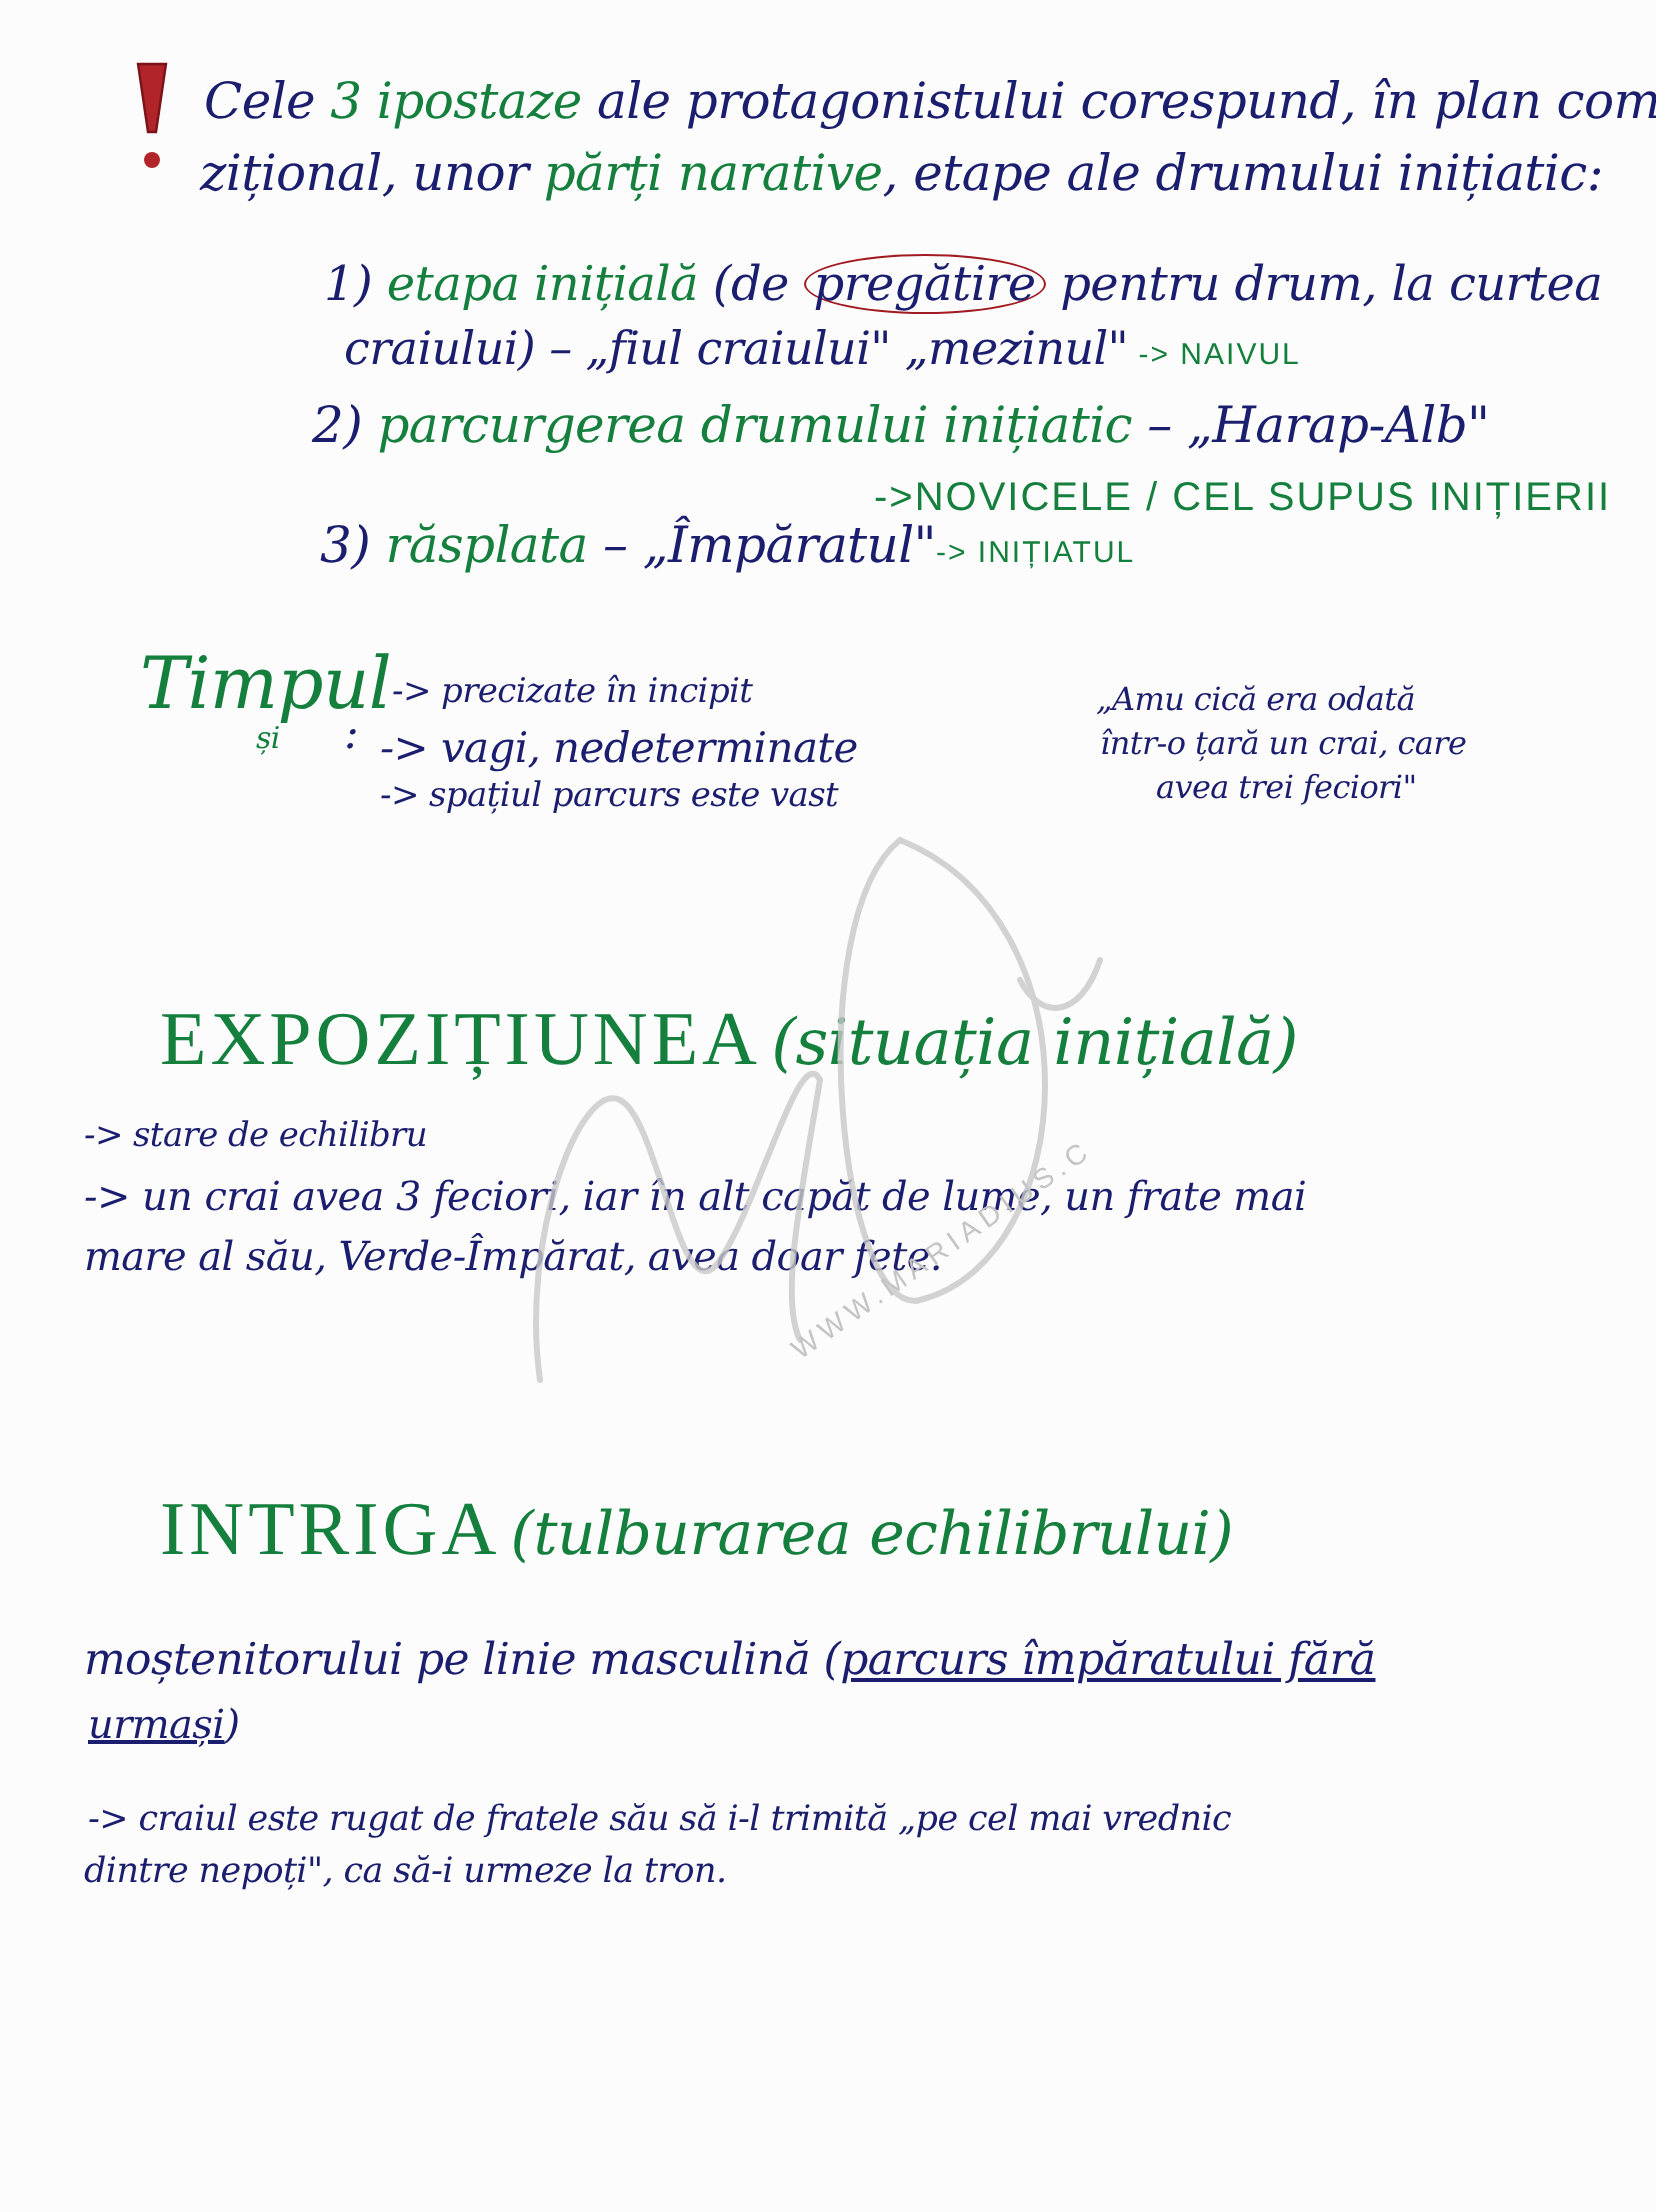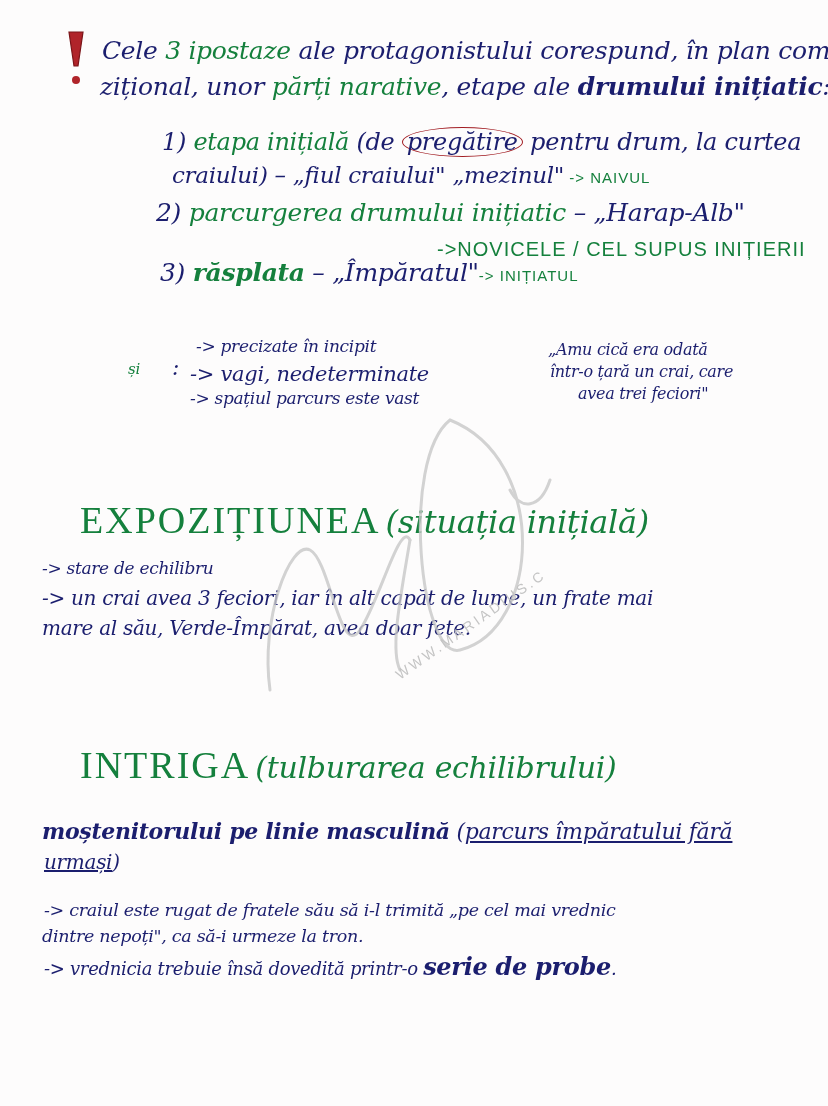--- a/index.html
+++ b/index.html
@@ -9,21 +9,21 @@
     font-family: "DejaVu Serif", serif;
     position: relative;
   }
   .page { position: absolute; inset: 0; }
   .red { color: #15803d; }
   .blue { color: #1b1e6e; }
   .line { position: absolute; white-space: nowrap; font-style: italic; }
   .hand { font-family: "DejaVu Serif", serif; font-style: italic; letter-spacing: -0.3px; }
   .caps { font-family: "Liberation Sans", sans-serif; font-style: normal; letter-spacing: 1px; }
   .heading { font-family: "Liberation Serif", serif; font-style: normal; font-weight: normal; letter-spacing: 2px; }
-  .bold { font-weight: bold; }
+  .bold { font-weight: normal; }
   .u { text-decoration: underline; }
   .circled { border: 1.5px solid #a11c22; border-radius: 50%; padding: 0 4px; }
   .excl { position: absolute; left: 66px; top: 30px; width: 20px; height: 58px; }
   .watermark { position: absolute; left: 250px; top: 400px; width: 330px; height: 300px; pointer-events: none; }
 </style>
 </head>
 <body>
 
 <div class="page">
 
@@ -46,20 +46,21 @@
     <span class="blue">craiului) – „fiul craiului" „mezinul"</span><span class="red caps" style="font-size:15px;"> -&gt; NAIVUL</span>
   </div>
   <div class="line hand" style="left:156px;top:198px;font-size:25px;">
     <span class="blue">2) </span><span class="red">parcurgerea drumului inițiatic</span><span class="blue"> – „Harap-Alb"</span>
   </div>
   <div class="line caps red" style="left:437px;top:238px;font-size:20px;">-&gt;NOVICELE / CEL SUPUS INIȚIERII</div>
   <div class="line hand" style="left:160px;top:258px;font-size:25px;">
     <span class="blue">3) </span><span class="red bold">răsplata</span><span class="blue"> – „Împăratul"</span><span class="red caps" style="font-size:15px;">-&gt; INIȚIATUL</span>
   </div>
 
+  <div class="line hand red" style="left:70px;top:322px;font-size:36px;">Timpul</div>
   <div class="line hand red" style="left:128px;top:360px;font-size:15px;">și</div>
   <div class="line hand blue" style="left:172px;top:355px;font-size:22px;">:</div>
 
   <div class="line hand blue" style="left:196px;top:336px;font-size:17px;">-&gt; precizate în incipit</div>
   <div class="line hand blue" style="left:190px;top:362px;font-size:21px;">-&gt; vagi, nedeterminate</div>
   <div class="line hand blue" style="left:190px;top:388px;font-size:17px;">-&gt; spațiul parcurs este vast</div>
 
   <div class="line hand blue" style="left:548px;top:340px;font-size:16px;">„Amu cică era odată</div>
   <div class="line hand blue" style="left:550px;top:362px;font-size:16px;">într-o țară un crai, care</div>
   <div class="line hand blue" style="left:578px;top:384px;font-size:16px;">avea trei feciori"</div>
@@ -77,23 +78,20 @@
     <span class="hand red" style="font-size:30px;">(tulburarea echilibrului)</span>
   </div>
   <div class="line hand blue" style="left:42px;top:818px;font-size:22px;">
     <span class="bold">moștenitorului pe linie masculină</span><span> (</span><span class="u">parcurs împăratului fără</span>
   </div>
   <div class="line hand blue" style="left:44px;top:850px;font-size:20px;">
     <span class="u">urmași</span><span>)</span>
   </div>
   <div class="line hand blue" style="left:44px;top:900px;font-size:17.5px;">-&gt; craiul este rugat de fratele său să i-l trimită „pe cel mai vrednic</div>
   <div class="line hand blue" style="left:42px;top:926px;font-size:17.5px;">dintre nepoți", ca să-i urmeze la tron.</div>
-  <div class="line hand blue" style="left:44px;top:952px;font-size:18px;">
-    <span>-&gt; vrednicia trebuie însă dovedită printr-o </span><span class="bold" style="font-size:24px;">serie de probe</span><span>.</span>
-  </div>
 
   <svg class="watermark" viewBox="0 0 330 300">
     <g fill="none" stroke="#c8c8c8" stroke-width="3" stroke-linecap="round" opacity="0.8">
       <path d="M20 290 C 10 220, 40 140, 60 150 C 80 160, 90 260, 110 230 C 130 200, 150 120, 160 140"></path>
       <path d="M160 140 C 150 200, 140 250, 150 270"></path>
       <path d="M200 20 C 150 60, 170 260, 210 250 C 290 230, 300 60, 200 20 Z"></path>
       <path d="M260 90 C 270 110, 290 110, 300 80"></path>
     </g>
     <text x="150" y="280" font-family="Liberation Sans, sans-serif" font-size="14" fill="#c4c4c4" letter-spacing="3" transform="rotate(-35 150 280)">WWW.MARIADIUS.C</text>
   </svg>

